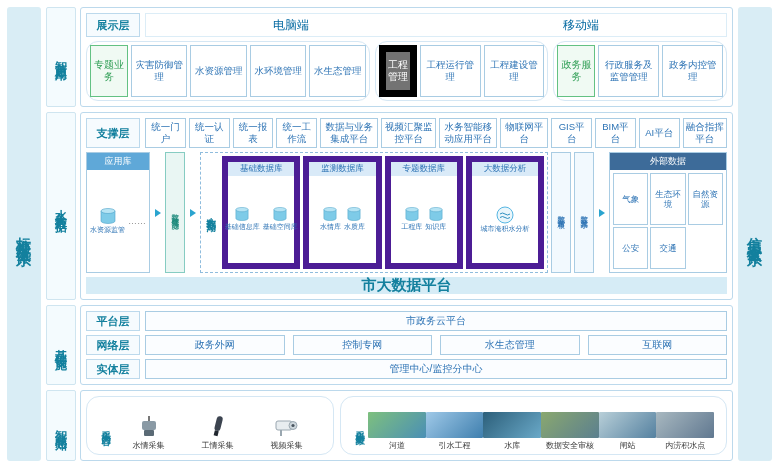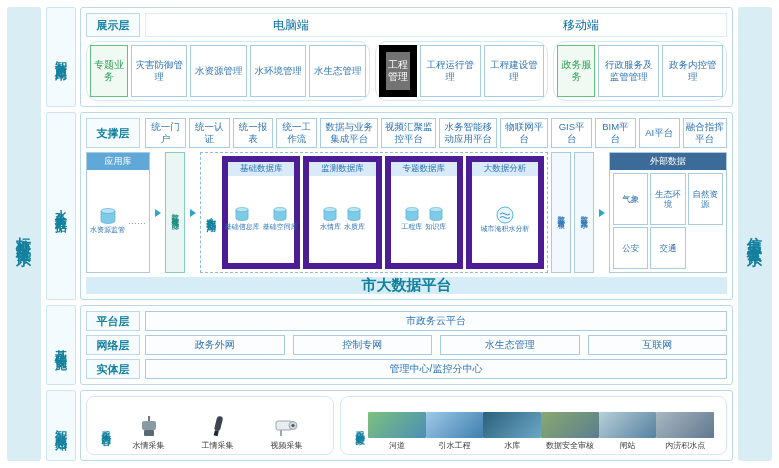--- a/index.html
+++ b/index.html
@@ -42,21 +42,21 @@
 .dbbox{flex:1;border:6px solid #4c1d95;display:flex;flex-direction:column;min-width:0}
 .dbhead{background:#d9eaf8;color:#2e74b5;font-size:8.5px;text-align:center;padding:1px 0;flex:none}
 .acap{font-size:7px;color:#2e74b5;text-align:center;line-height:1.2}
 .ext{width:118px;flex:none;border:1px solid #a9cce3;display:flex;flex-direction:column}
 .exthead{background:#3d6b99;color:#fff;font-size:9px;text-align:center;padding:2px 0;flex:none}
 .extbody{flex:1;display:grid;grid-template-columns:1fr 1fr 1fr;gap:2px;padding:3px}
 .extitem{border:1px solid #a9cce3;color:#2e74b5;font-size:8.5px;line-height:1.2;display:flex;align-items:center;justify-content:center;text-align:center;padding:1px;min-width:0}
 .citybar{height:17px;flex:none;background:#d6ecf6;color:#13809e;font-weight:bold;font-size:15px;display:flex;align-items:center;justify-content:center}
 .wbox{flex:1;border:1px solid #a9cce3;color:#2e74b5;font-size:10px;display:flex;align-items:center;justify-content:center;background:#fbfdff}
 .netrow{flex:1;display:flex;gap:8px}
-.sense-group{border:1px solid #d5e7f4;padding:3px 12px;display:flex;border-radius:8px;min-width:0}
+.sense-group{border:1px solid #d5e7f4;padding:3px 12px;display:flex;border-radius:13px;min-width:0}
 .sg-a{flex:4}.sg-b{flex:6.5}
 .sense-label{width:15px;flex:none;display:flex;align-items:center;justify-content:center;color:#13809e;font-weight:bold}
 .sense-label .vtext{font-size:9.5px;letter-spacing:2px}
 .sense-item{flex:1;display:flex;flex-direction:column;align-items:center;justify-content:flex-end;gap:2px;min-width:0}
 .scap{font-size:8px;color:#3a3a3a;white-space:nowrap}
 .photo{width:100%;height:26px;border-radius:1px}
 .ph-river{background:linear-gradient(135deg,#7ec07e,#4a8fb5)}
 .ph-divert{background:linear-gradient(135deg,#9fc9e8,#3f7fae)}
 .ph-reservoir{background:linear-gradient(135deg,#2c5f7a,#6aa9c8)}
 .ph-plant{background:linear-gradient(135deg,#8aa86f,#5b7f8f)}

